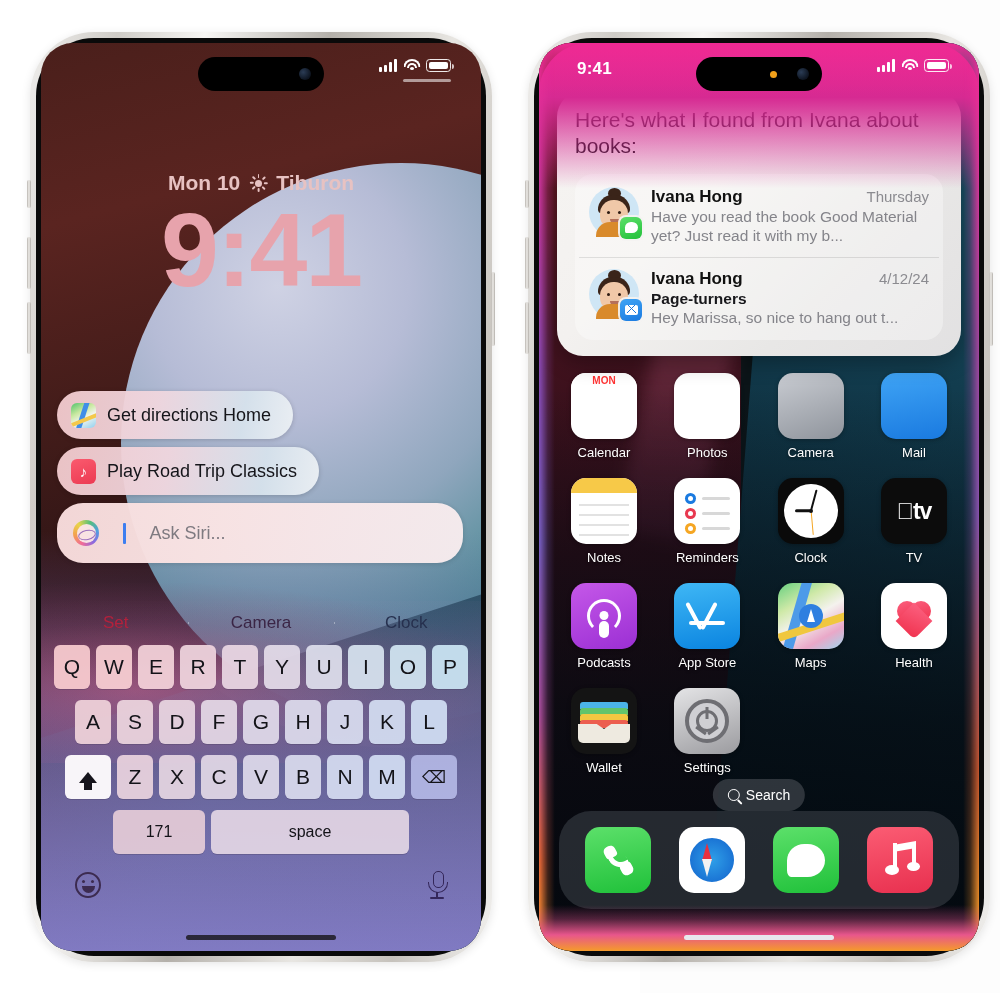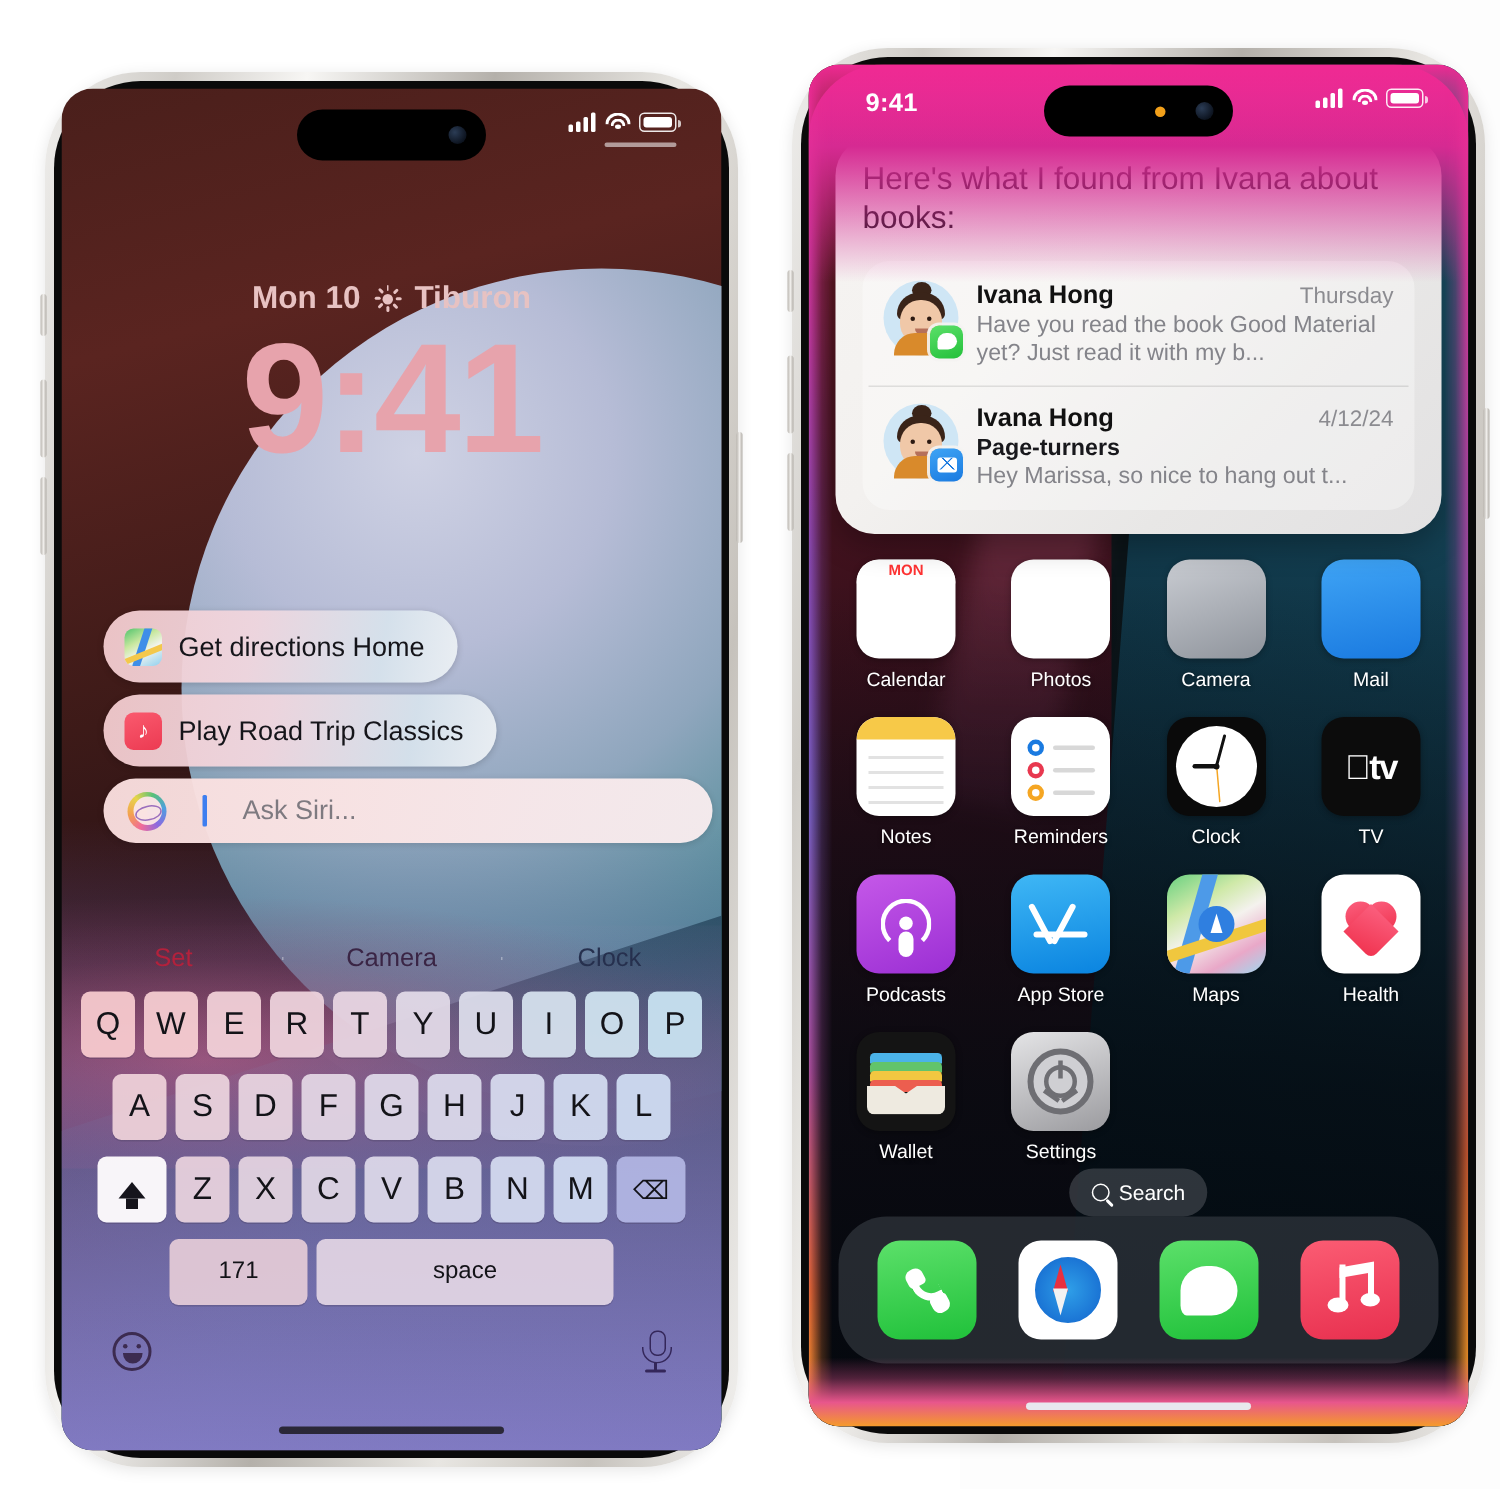--- a/index.html
+++ b/index.html
@@ -21,27 +21,27 @@
     background: linear-gradient(100deg,#efeeec 0%,#cfccc7 14%,#f7f6f4 28%,#b4b0aa 48%,#e8e6e2 68%,#c6c2bc 84%,#f2f1ef 100%);
     box-shadow: 0 2px 10px rgba(0,0,0,.10);
   }
   .frame-inner {
     position: absolute; inset: 6px;
     border-radius: 58px;
     background: #0a0a0a;
   }
   .screen {
     position: absolute; inset: 11px;
-    border-radius: 21px;
+    border-radius: 32px;
     overflow: hidden;
   }
   .btn-side { position: absolute; background: linear-gradient(90deg,#b9b5af,#efedea,#b0aca6); border-radius: 2px; }
 
   
-  #phone-lock { left: 30px; top: 32px; width: 462px; height: 930px; margin-top: 16px; }
+  #phone-lock { left: 30px; top: 32px; width: 462px; height: 930px; }
   #phone-home { left: 528px; top: 32px; width: 462px; height: 930px; }
 
   
   .wp-lock { position: absolute; inset: 0; background:
       linear-gradient(165deg, #4a1f1b 0%, #5a2420 18%, #3d1a18 42%, #241015 62%, #2b1420 80%, #1d1120 100%);
   }
   .wp-lock .planet {
     position: absolute; width: 560px; height: 560px; right: -200px; top: 120px;
     border-radius: 50%;
     background: radial-gradient(circle at 28% 22%, #cfd2e4 0%, #b6bcd6 22%, #8fa6bd 42%, #4e8b96 62%, #2b5f70 78%, #1d4452 100%);
@@ -94,39 +94,39 @@
   
   .lock-date { position: absolute; top: 128px; left: 0; right: 0; text-align: center;
     font-size: 21px; font-weight: 600; color: #e7c2c2; display: flex; align-items: center; justify-content: center; gap: 9px; }
   .sun-icon { width: 18px; height: 18px; position: relative; display: inline-block; }
   .sun-icon::before { content:''; position:absolute; left:5.5px; top:5.5px; width:7px; height:7px; border-radius:50%; background:#e7c2c2; }
   .sun-icon i { position:absolute; left:8.3px; top:0; width:1.6px; height:3.6px; background:#e7c2c2; border-radius:1px; transform-origin: 0.8px 9px; }
   .lock-time { position: absolute; top: 150px; left: 0; right: 0; text-align: center;
     font-size: 104px; font-weight: 600; color: #e7a3ac; letter-spacing: -2px; line-height: 1.1; }
 
   
-  .chips { position: absolute; left: 28px; top: 348px; width: 406px; z-index: 12; }
+  .chips { position: absolute; left: 16px; top: 348px; width: 406px; z-index: 12; }
   .chip {
     display: flex; align-items: center; gap: 11px;
     height: 48px; padding: 0 22px 0 14px; margin-bottom: 8px;
     border-radius: 26px; width: max-content; max-width: 100%;
     background: linear-gradient(100deg, rgba(245,205,208,.94) 0%, rgba(240,214,222,.95) 42%, rgba(214,226,236,.95) 78%, rgba(236,240,244,.96) 100%);
     box-shadow: 0 1px 5px rgba(0,0,0,.18);
     font-size: 18px; font-weight: 500; color: #15151a;
   }
   .chip-icon { width: 25px; height: 25px; border-radius: 6px; flex: 0 0 auto; position: relative; overflow: hidden; }
   .ic-maps { background: linear-gradient(150deg,#4fc36b 0%,#c9e8a0 35%,#f2f4ef 60%,#8ed0f0 100%); }
   .ic-maps::before { content:''; position:absolute; left:9px; top:-3px; width:5px; height:33px; background:#3f8ee8; transform: rotate(18deg); }
   .ic-maps::after { content:''; position:absolute; left:-3px; top:15px; width:33px; height:4px; background:#f4c84b; transform: rotate(-22deg); }
   .ic-music { background: linear-gradient(160deg,#fa5a6e,#ec3a52); display:flex; align-items:center; justify-content:center; color:#fff; font-size:15px; }
   .ic-msg { background: linear-gradient(160deg,#5ce06a,#23c03a); display:flex; align-items:center; justify-content:center; }
   .ic-msg b { width: 15px; height: 13px; background: #fff; border-radius: 50% 50% 50% 10%/55% 55% 55% 20%; display:block; }
 
   .asksiri {
-    display: flex; align-items: center; gap: 24px; height: 43px; padding: 0 16px;
+    display: flex; align-items: center; gap: 24px; height: 60px; padding: 0 16px;
     border-radius: 26px; margin-top: 4px;
     background: linear-gradient(100deg, rgba(250,222,222,.96) 0%, rgba(250,228,228,.97) 40%, rgba(248,232,234,.97) 70%, rgba(247,236,238,.97) 100%);
     box-shadow: 0 1px 5px rgba(0,0,0,.14);
     font-size: 18px; color: #7e7a80;
   }
   .siri-orb { width: 26px; height: 26px; border-radius: 50%; flex:0 0 auto; position: relative;
     background: conic-gradient(from 200deg,#f06a9a,#f3a14f,#e8d44a,#56c07a,#4f9fe0,#8b6ae0,#f06a9a); }
   .siri-orb::before { content:''; position:absolute; inset:3.5px; border-radius:50%; background: rgba(250,228,228,.98); }
   .siri-orb::after { content:''; position:absolute; left:5px; top:9.5px; width:16px; height:8px; border:1.6px solid #9b6fbd; border-radius:50%; transform: rotate(-12deg); }
   .caret { width: 2.6px; height: 21px; background: #3d7ef0; border-radius: 1px; }

